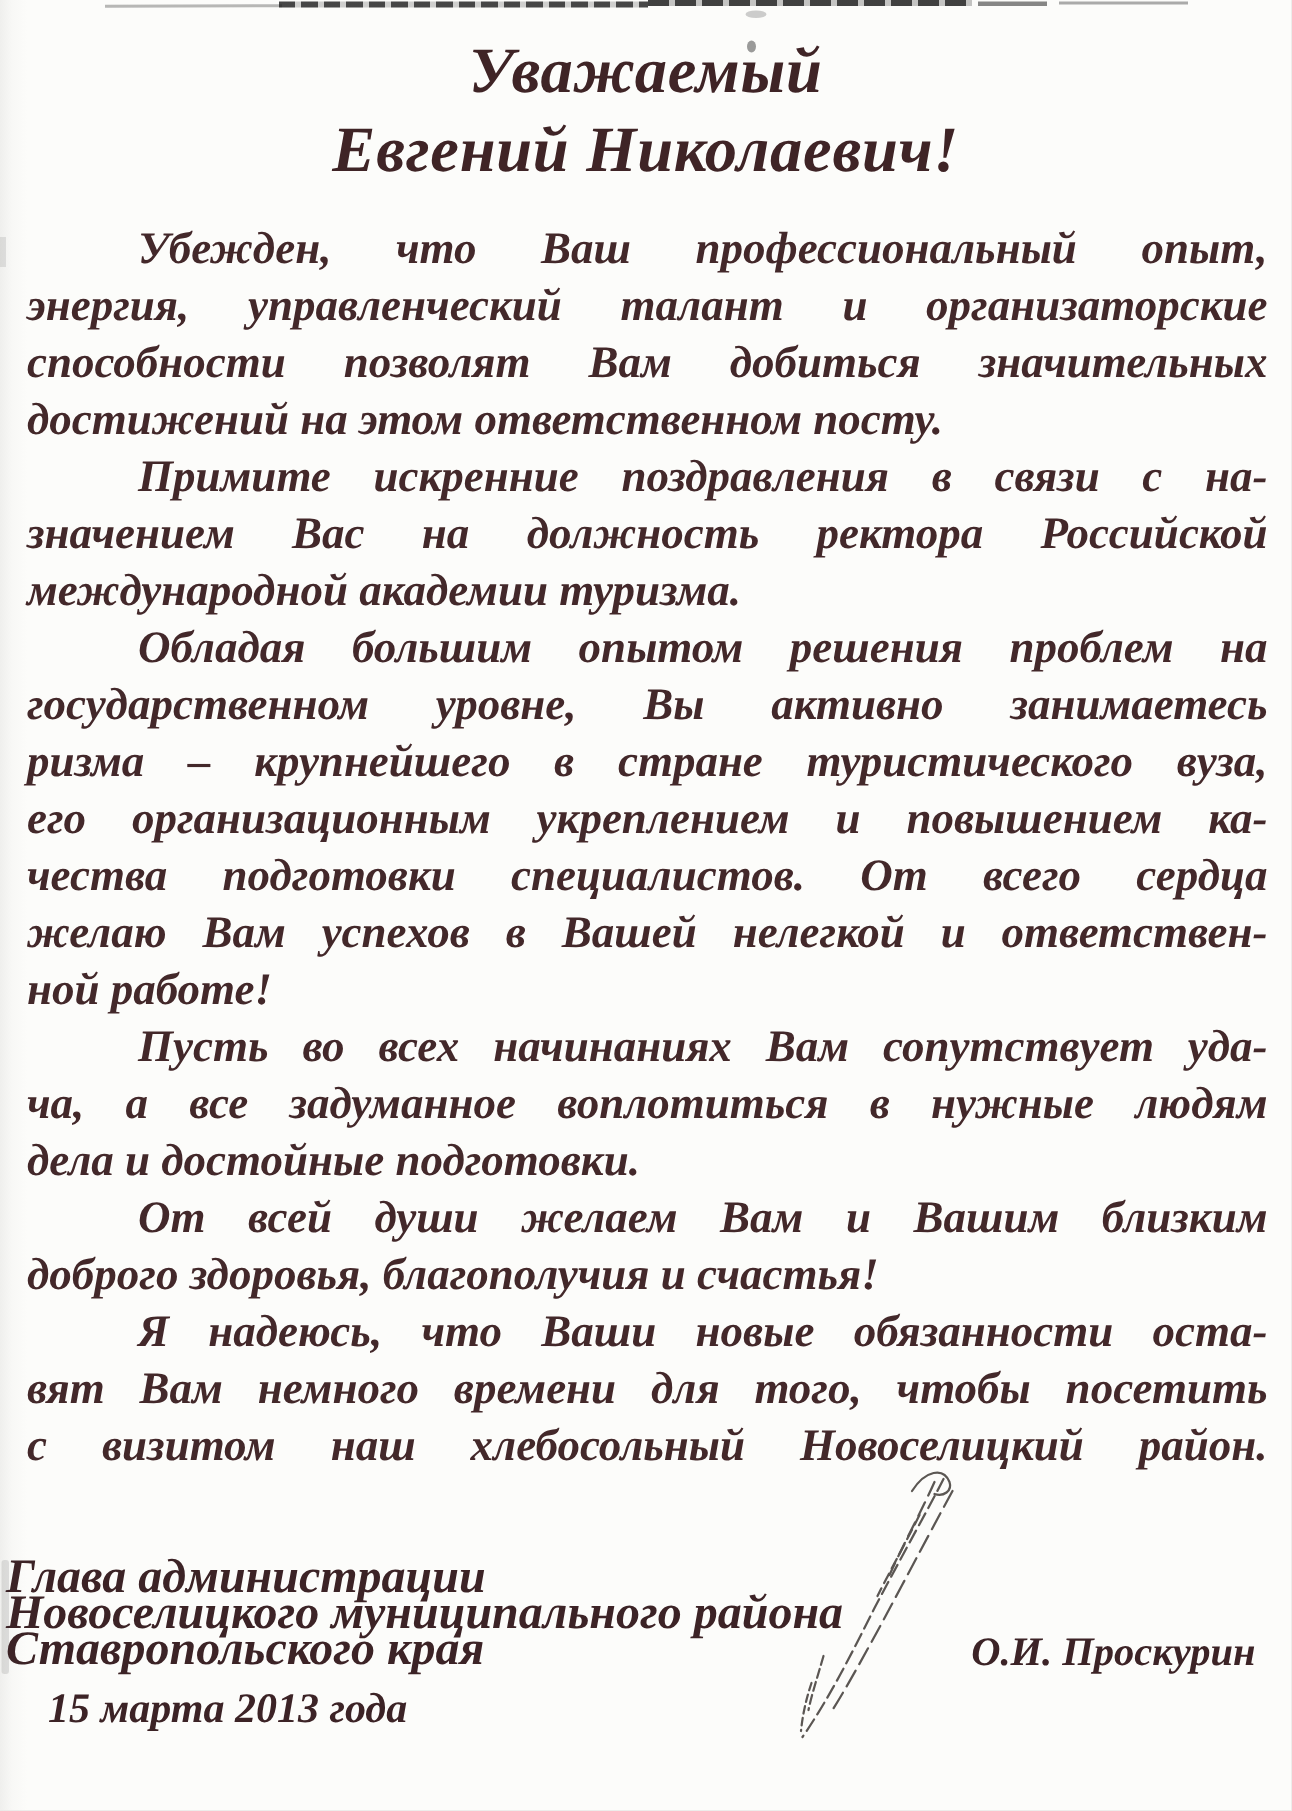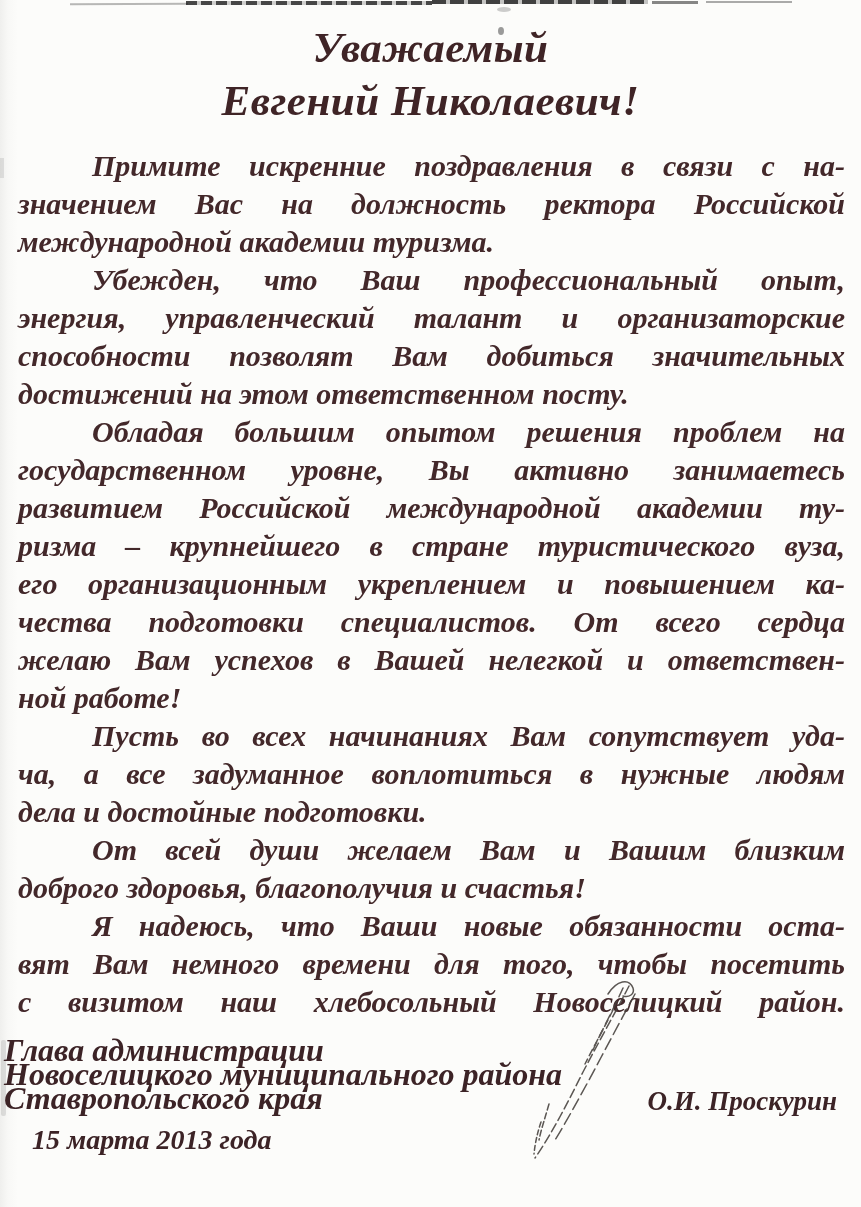--- a/index.html
+++ b/index.html
@@ -105,34 +105,33 @@
   <div class="artifact edge1"></div>
   <div class="artifact edge2"></div>
 
   <div class="heading">
     <div>Уважаемый</div>
     <div>Евгений Николаевич!</div>
   </div>
 
   <div class="body">
       <div class="para">
-        <div class="line just first">Примите искренние поздравления в связи с на-</div>
-        <div class="line just">значением Вас на должность ректора Российской</div>
-        <div class="line">международной академии туризма.</div>
-      </div>
-      <div class="para">
         <div class="line just first">Убежден, что Ваш профессиональный опыт,</div>
         <div class="line just">энергия, управленческий талант и организаторские</div>
         <div class="line just">способности позволят Вам добиться значительных</div>
         <div class="line">достижений на этом ответственном посту.</div>
       </div>
       <div class="para">
+        <div class="line just first">Примите искренние поздравления в связи с на-</div>
+        <div class="line just">значением Вас на должность ректора Российской</div>
+        <div class="line">международной академии туризма.</div>
+      </div>
+      <div class="para">
         <div class="line just first">Обладая большим опытом решения проблем на</div>
         <div class="line just">государственном уровне, Вы активно занимаетесь</div>
-        <div class="line just">развитием Российской международной академии ту-</div>
         <div class="line just">ризма – крупнейшего в стране туристического вуза,</div>
         <div class="line just">его организационным укреплением и повышением ка-</div>
         <div class="line just">чества подготовки специалистов. От всего сердца</div>
         <div class="line just">желаю Вам успехов в Вашей нелегкой и ответствен-</div>
         <div class="line">ной работе!</div>
       </div>
       <div class="para">
         <div class="line just first">Пусть во всех начинаниях Вам сопутствует уда-</div>
         <div class="line just">ча, а все задуманное воплотиться в нужные людям</div>
         <div class="line">дела и достойные подготовки.</div>

